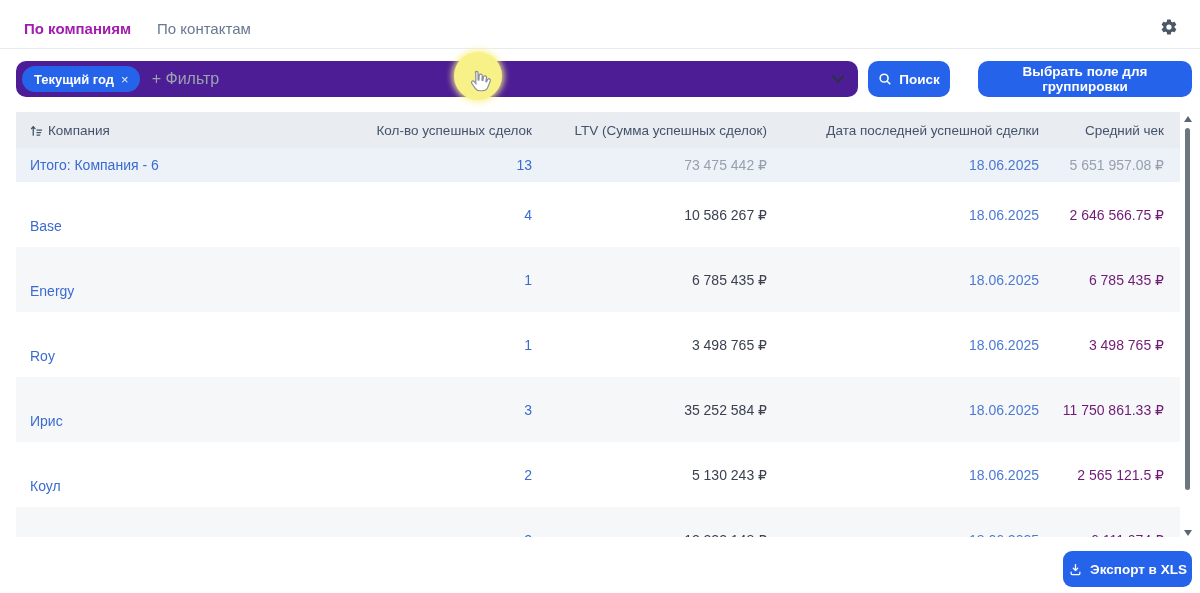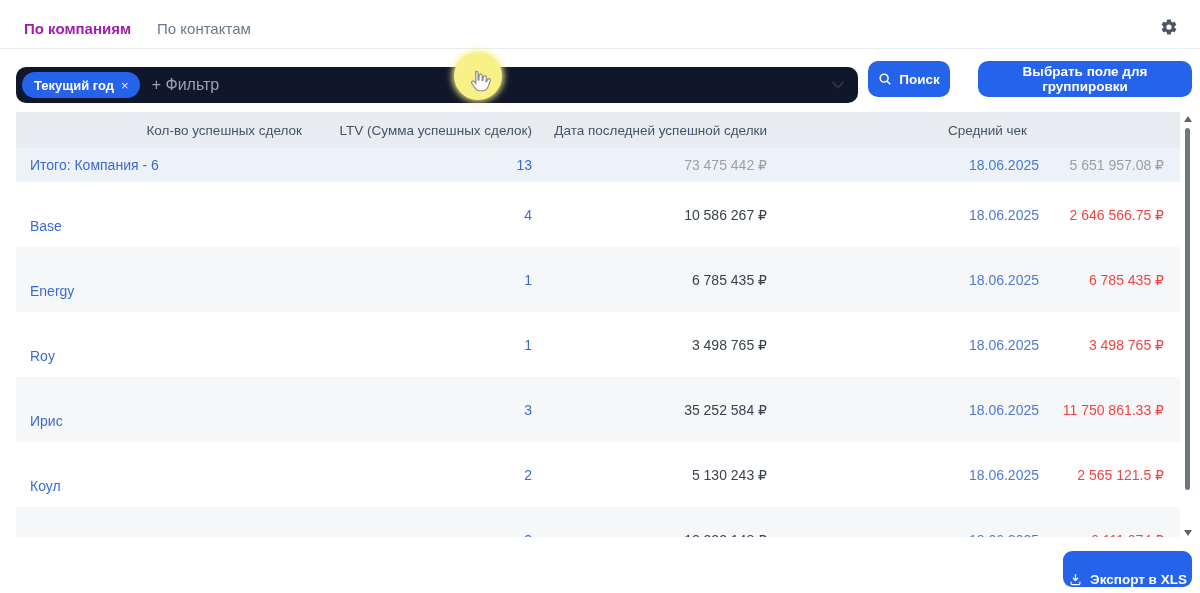--- a/index.html
+++ b/index.html
@@ -10,22 +10,22 @@
   .topbar { position:absolute; left:0; top:0; width:1200px; height:49px;
     border-bottom:1px solid #e8ecf1; background:#fff; }
   .tabs { position:absolute; left:24px; top:20px; display:flex; gap:26px; }
   .tab { font-size:15px; cursor:pointer; }
   .tab.active { color:#a21caf; font-weight:bold; }
   .tab.inactive { color:#68788f; }
   .gear { position:absolute; right:22px; top:18px; width:18px; height:18px; color:#4b5766; cursor:pointer; }
   .gear svg { width:18px; height:18px; }
 
   
-  .filterbar { position:absolute; left:16px; top:67px; width:842px; height:36px;
-    background:#0f172a; border-radius:10px; display:flex; align-items:center; padding:0 12px 0 6px; }
+  .filterbar { position:absolute; left:16px; top:61px; width:842px; height:36px;
+    background:#4c1d95; border-radius:10px; display:flex; align-items:center; padding:0 12px 0 6px; }
   .chip { background:#2563eb; color:#fff; border-radius:15px; height:26px;
     display:flex; align-items:center; gap:7px; padding:0 11px 0 12px;
     font-size:13px; font-weight:bold; }
   .chip .x { font-weight:normal; font-size:13px; opacity:.9; cursor:pointer; }
   .filter-placeholder { color:#9aa3af; font-size:16px; margin-left:12px; flex:1; }
   .chevron { width:16px; height:16px; color:#2a3340; cursor:pointer; }
   .btn { position:absolute; top:61px; height:36px; background:#2563eb; color:#fff;
     border:none; border-radius:10px; font-size:13.5px; font-weight:bold;
     display:flex; align-items:center; justify-content:center; gap:7px; cursor:pointer;
     font-family:inherit; }
@@ -52,36 +52,36 @@
   .row { display:grid; grid-template-columns:290px 230px 235px 272px 137px;
     align-items:center; font-size:14px; }
   .row.total { height:34px; background:#edf1f8; }
   .row.reg { height:65px; }
   .row.tint { background:#f5f7f9; }
   .cell-name { padding-left:14px; color:#3a6bd0; cursor:pointer; white-space:nowrap; }
   .row.reg .cell-name { padding-top:22px; }
   .cell-count { text-align:right; padding-right:4px; color:#3a6bd0; cursor:pointer; }
   .cell-money { text-align:right; padding-right:4px; color:#3a4250; }
   .cell-date { text-align:right; padding-right:4px; color:#4c7ad3; cursor:pointer; }
-  .cell-avg { text-align:right; padding-right:16px; color:#ef4444; }
+  .cell-avg { text-align:right; padding-right:16px; color:#701a75; }
   .row.total .cell-money, .row.total .cell-avg { color:#97a0ac; }
 
   
   .scrollbar { position:absolute; left:1183px; top:114px; width:10px; height:428px; }
   .sb-up { position:absolute; left:1px; top:2px; width:0; height:0;
     border-left:4px solid transparent; border-right:4px solid transparent; border-bottom:6px solid #5d6570; }
   .sb-down { position:absolute; left:1px; top:416px; width:0; height:0;
     border-left:4px solid transparent; border-right:4px solid transparent; border-top:6px solid #5d6570; }
   .sb-thumb { position:absolute; left:2px; top:14px; width:5px; height:362px;
     background:#6e7680; border-radius:3px; cursor:pointer; }
 
   
   .btn-export { position:absolute; left:1063px; top:551px; width:129px; height:36px;
     background:#2563eb; color:#fff; border:none; border-radius:9px; font-size:13.5px;
-    font-weight:bold; display:flex; align-items:flex-end; justify-content:center; gap:7px;
+    font-weight:bold; display:flex; align-items:center; justify-content:center; gap:7px;
     cursor:pointer; font-family:inherit; }
 </style>
 </head>
 <body>
 
 <div class="topbar">
   <div class="tabs">
     <div class="tab active">По компаниям</div>
     <div class="tab inactive">По контактам</div>
   </div>
@@ -119,20 +119,27 @@
 
 <div class="cursor-wrap">
   <div class="cursor-halo"></div>
   <svg class="cursor-hand" viewBox="0 0 32 32">
     <path d="M12 5c1 0 1.8.8 1.8 1.8v7.9l.9.12.3-5.1c.06-1 .92-1.74 1.92-1.64 1 .1 1.7.93 1.64 1.93l-.26 5.2.95.16.7-3.84c.18-1 1.1-1.62 2.06-1.44.98.18 1.6 1.12 1.42 2.1l-.78 4.35.9.3.96-2.36c.38-.92 1.4-1.34 2.3-.96.9.4 1.32 1.42.94 2.33l-2.5 6.6c-1.04 2.76-3.2 4.7-6.54 4.7h-2.86c-2.32 0-3.9-1-5.2-2.8l-3.96-5.5c-.58-.82-.4-1.94.42-2.52.8-.58 1.92-.4 2.5.4l1.6 2V6.8C10.2 5.8 11 5 12 5z" fill="#ffffff" stroke="#8a8f99" stroke-width="1.4"></path>
   </svg>
 </div>
 
 <div class="table">
   <div class="thead">
+    <div class="hc hc-name">
+      <svg class="sort-ico" viewBox="0 0 14 14" fill="none" stroke="#44536b" stroke-width="1.4" stroke-linecap="round">
+          <path d="M3.5 12V2.8M3.5 2.8 1.6 5M3.5 2.8 5.4 5"></path>
+          <path d="M7.5 6.5h5M7.5 9.2h4M7.5 11.9h3"></path>
+        </svg>
+      <span>Компания</span>
+    </div>
     <div class="hc hc-num">Кол-во успешных сделок</div>
     <div class="hc hc-num">LTV (Сумма успешных сделок)</div>
     <div class="hc hc-num">Дата последней успешной сделки</div>
     <div class="hc hc-num hc-last">Средний чек</div>
   </div>
   <div id="rows">
       <div class="row total">
         <div class="cell-name">Итого: Компания - 6</div>
         <div class="cell-count">13</div>
         <div class="cell-money">73 475 442 ₽</div>

